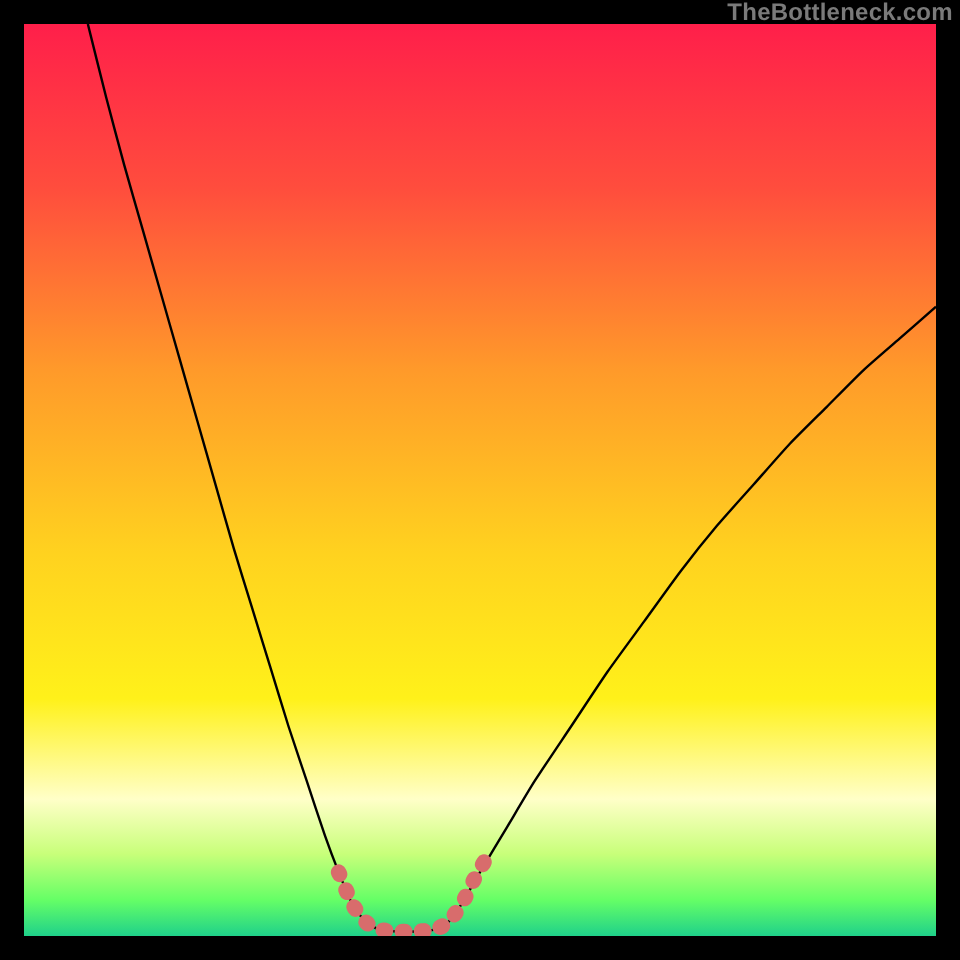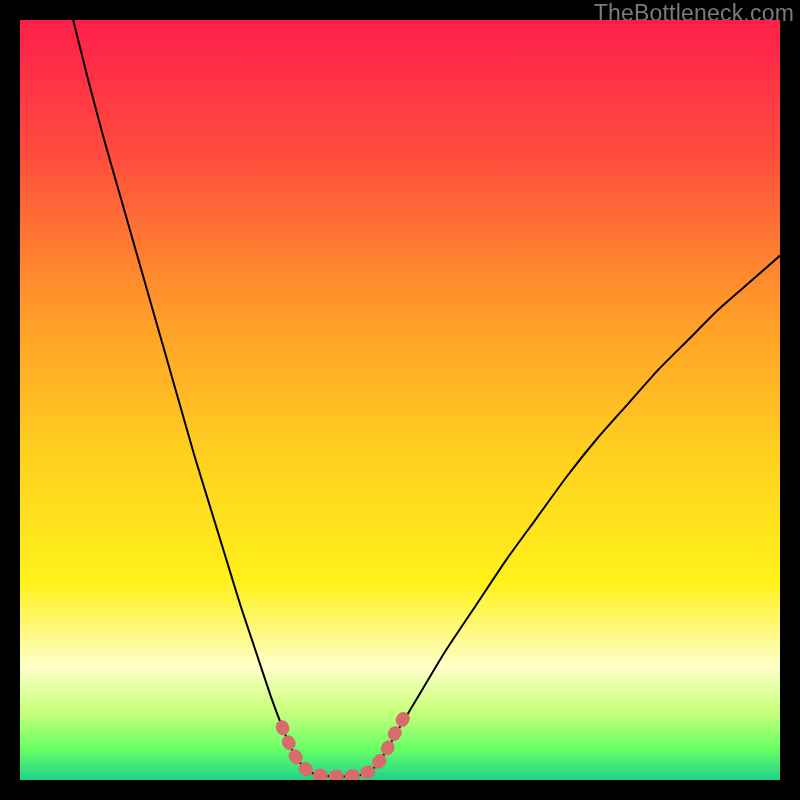--- a/index.html
+++ b/index.html
@@ -24,23 +24,23 @@
     left: 0;
     top: 0;
     width: 760px;
     height: 760px;
   }
   .watermark {
     position: absolute;
     top: 0;
     right: 6px;
     color: #7a7a7a;
-    font-size: 23px;
+    font-size: 20px;
     letter-spacing: 0.2px;
-    font-weight: 400;
+    font-weight: 700;
   }
   svg { display: block; }
 </style>
 </head>
 <body>
 
 <div class="watermark">TheBottleneck.com</div>
 
 <div class="frame">
   <svg class="plot" viewBox="0 0 760 760" preserveAspectRatio="none">

